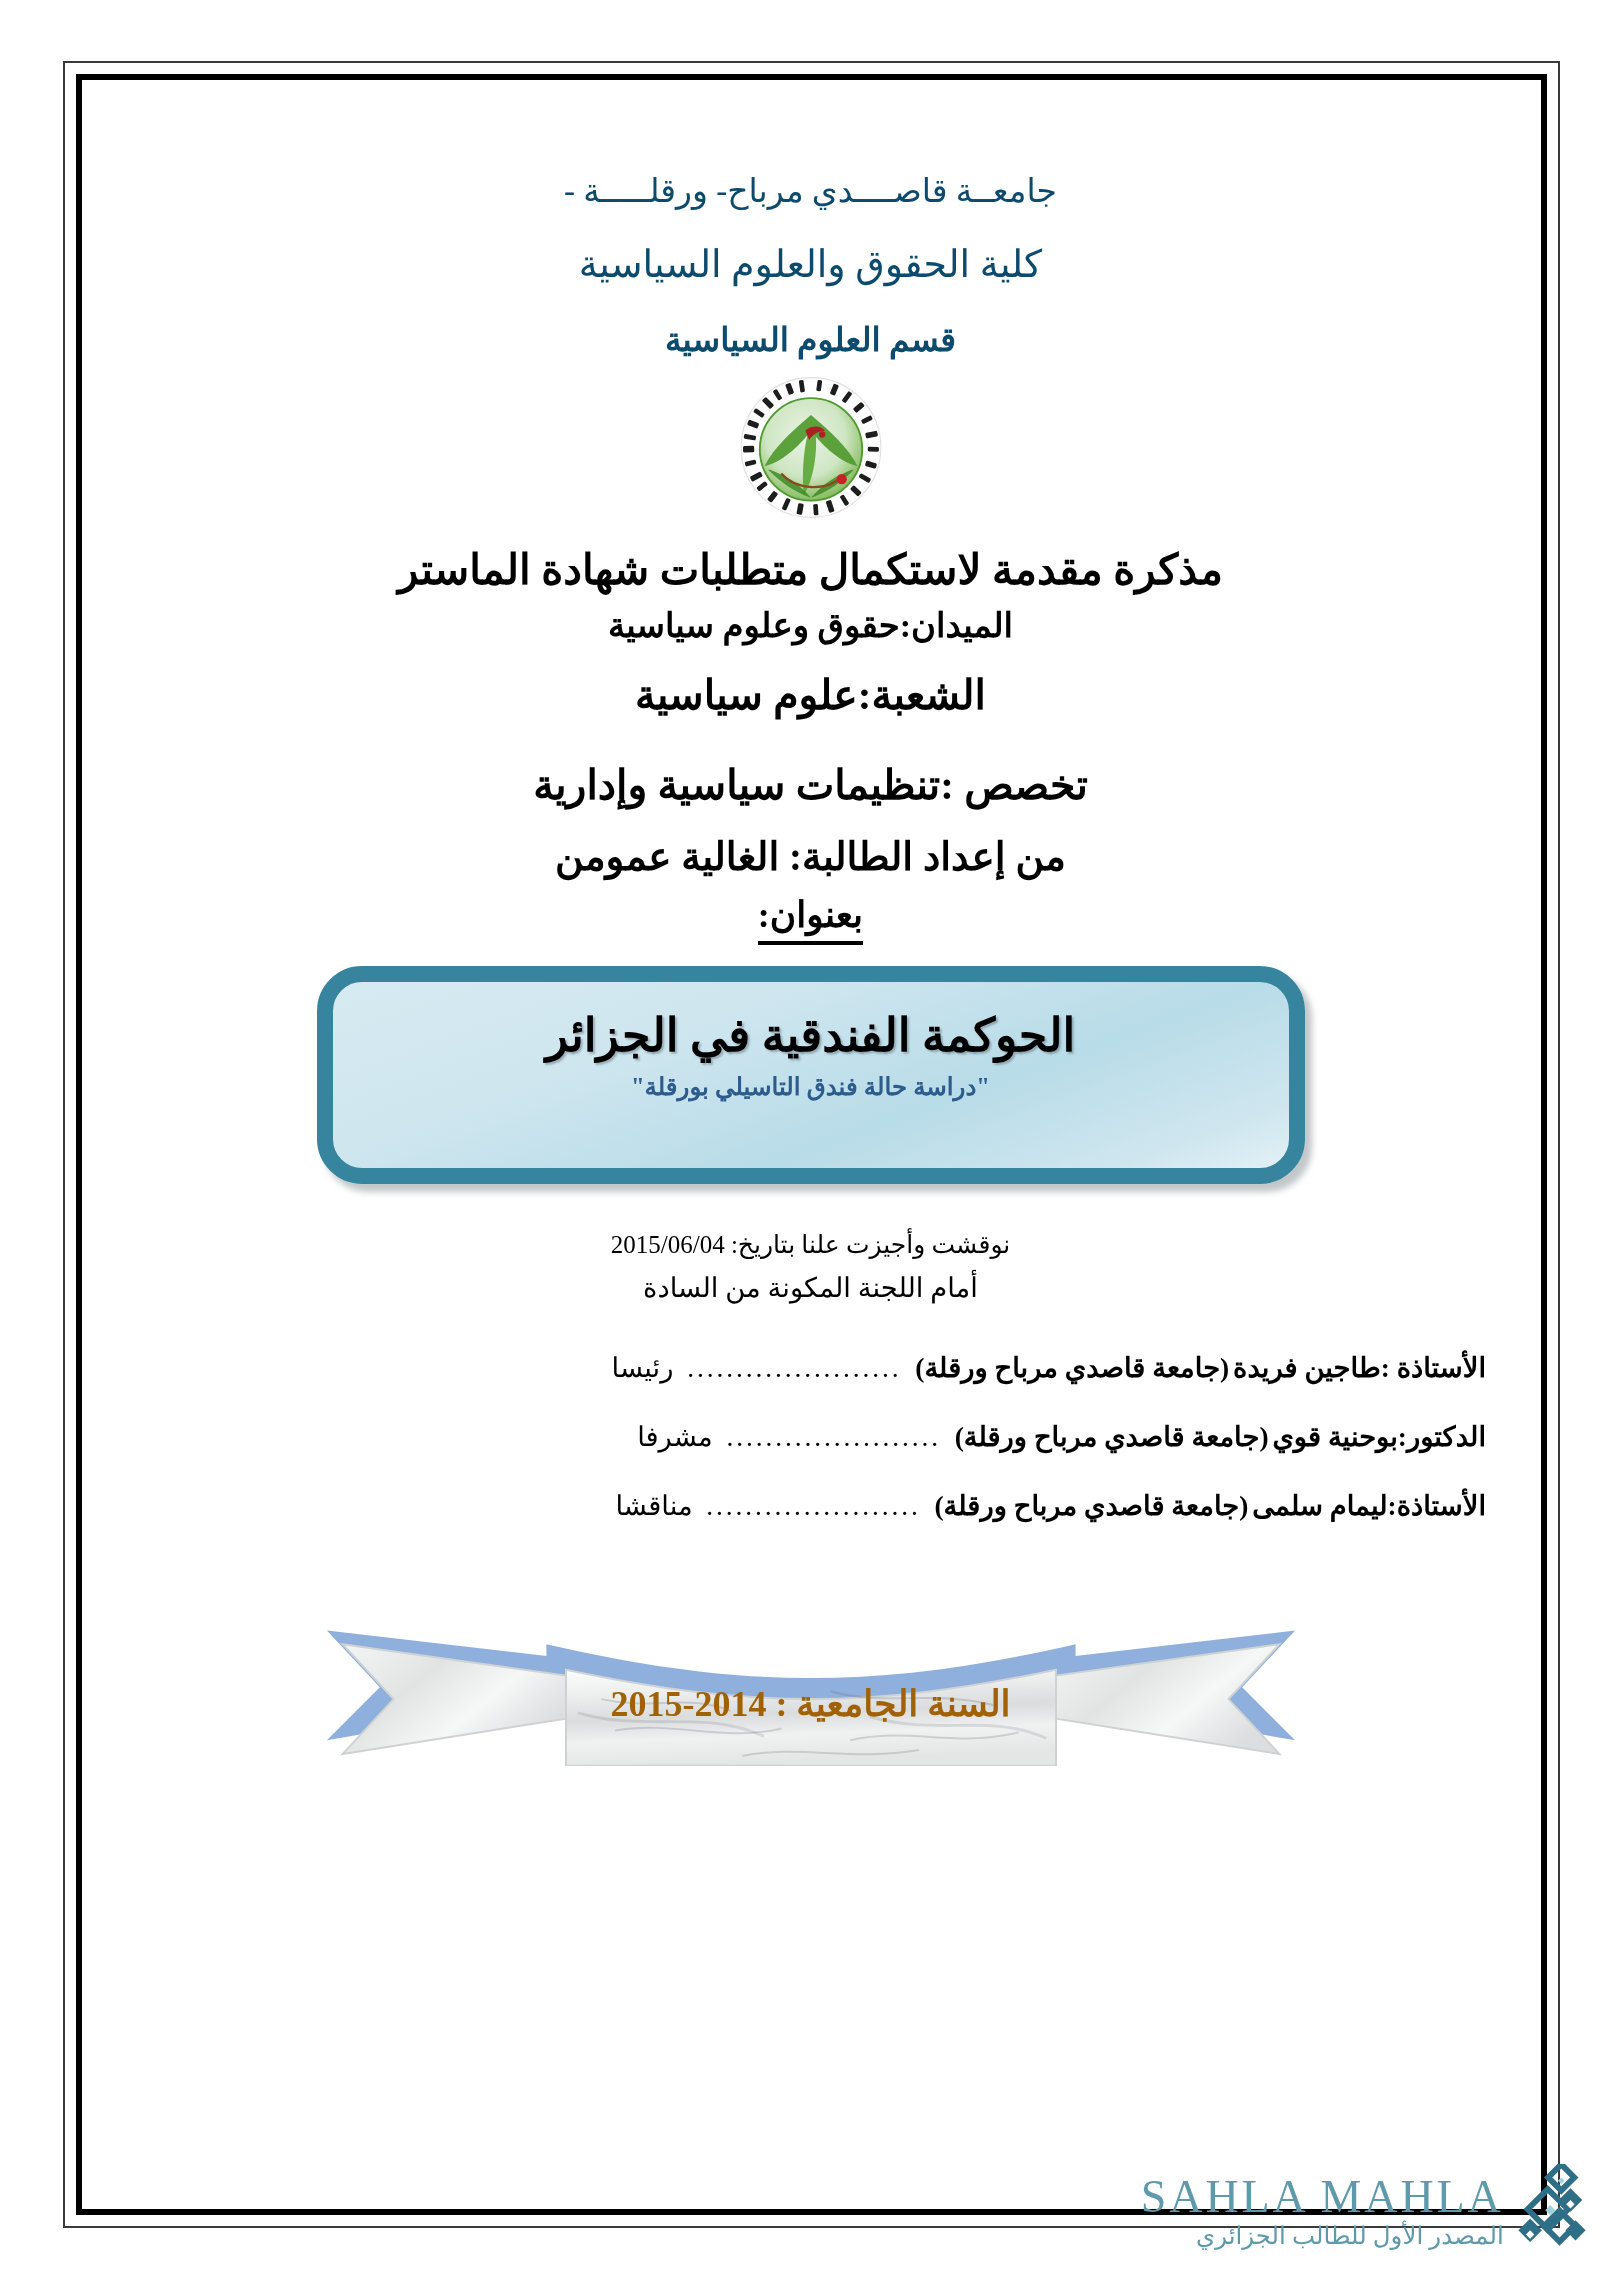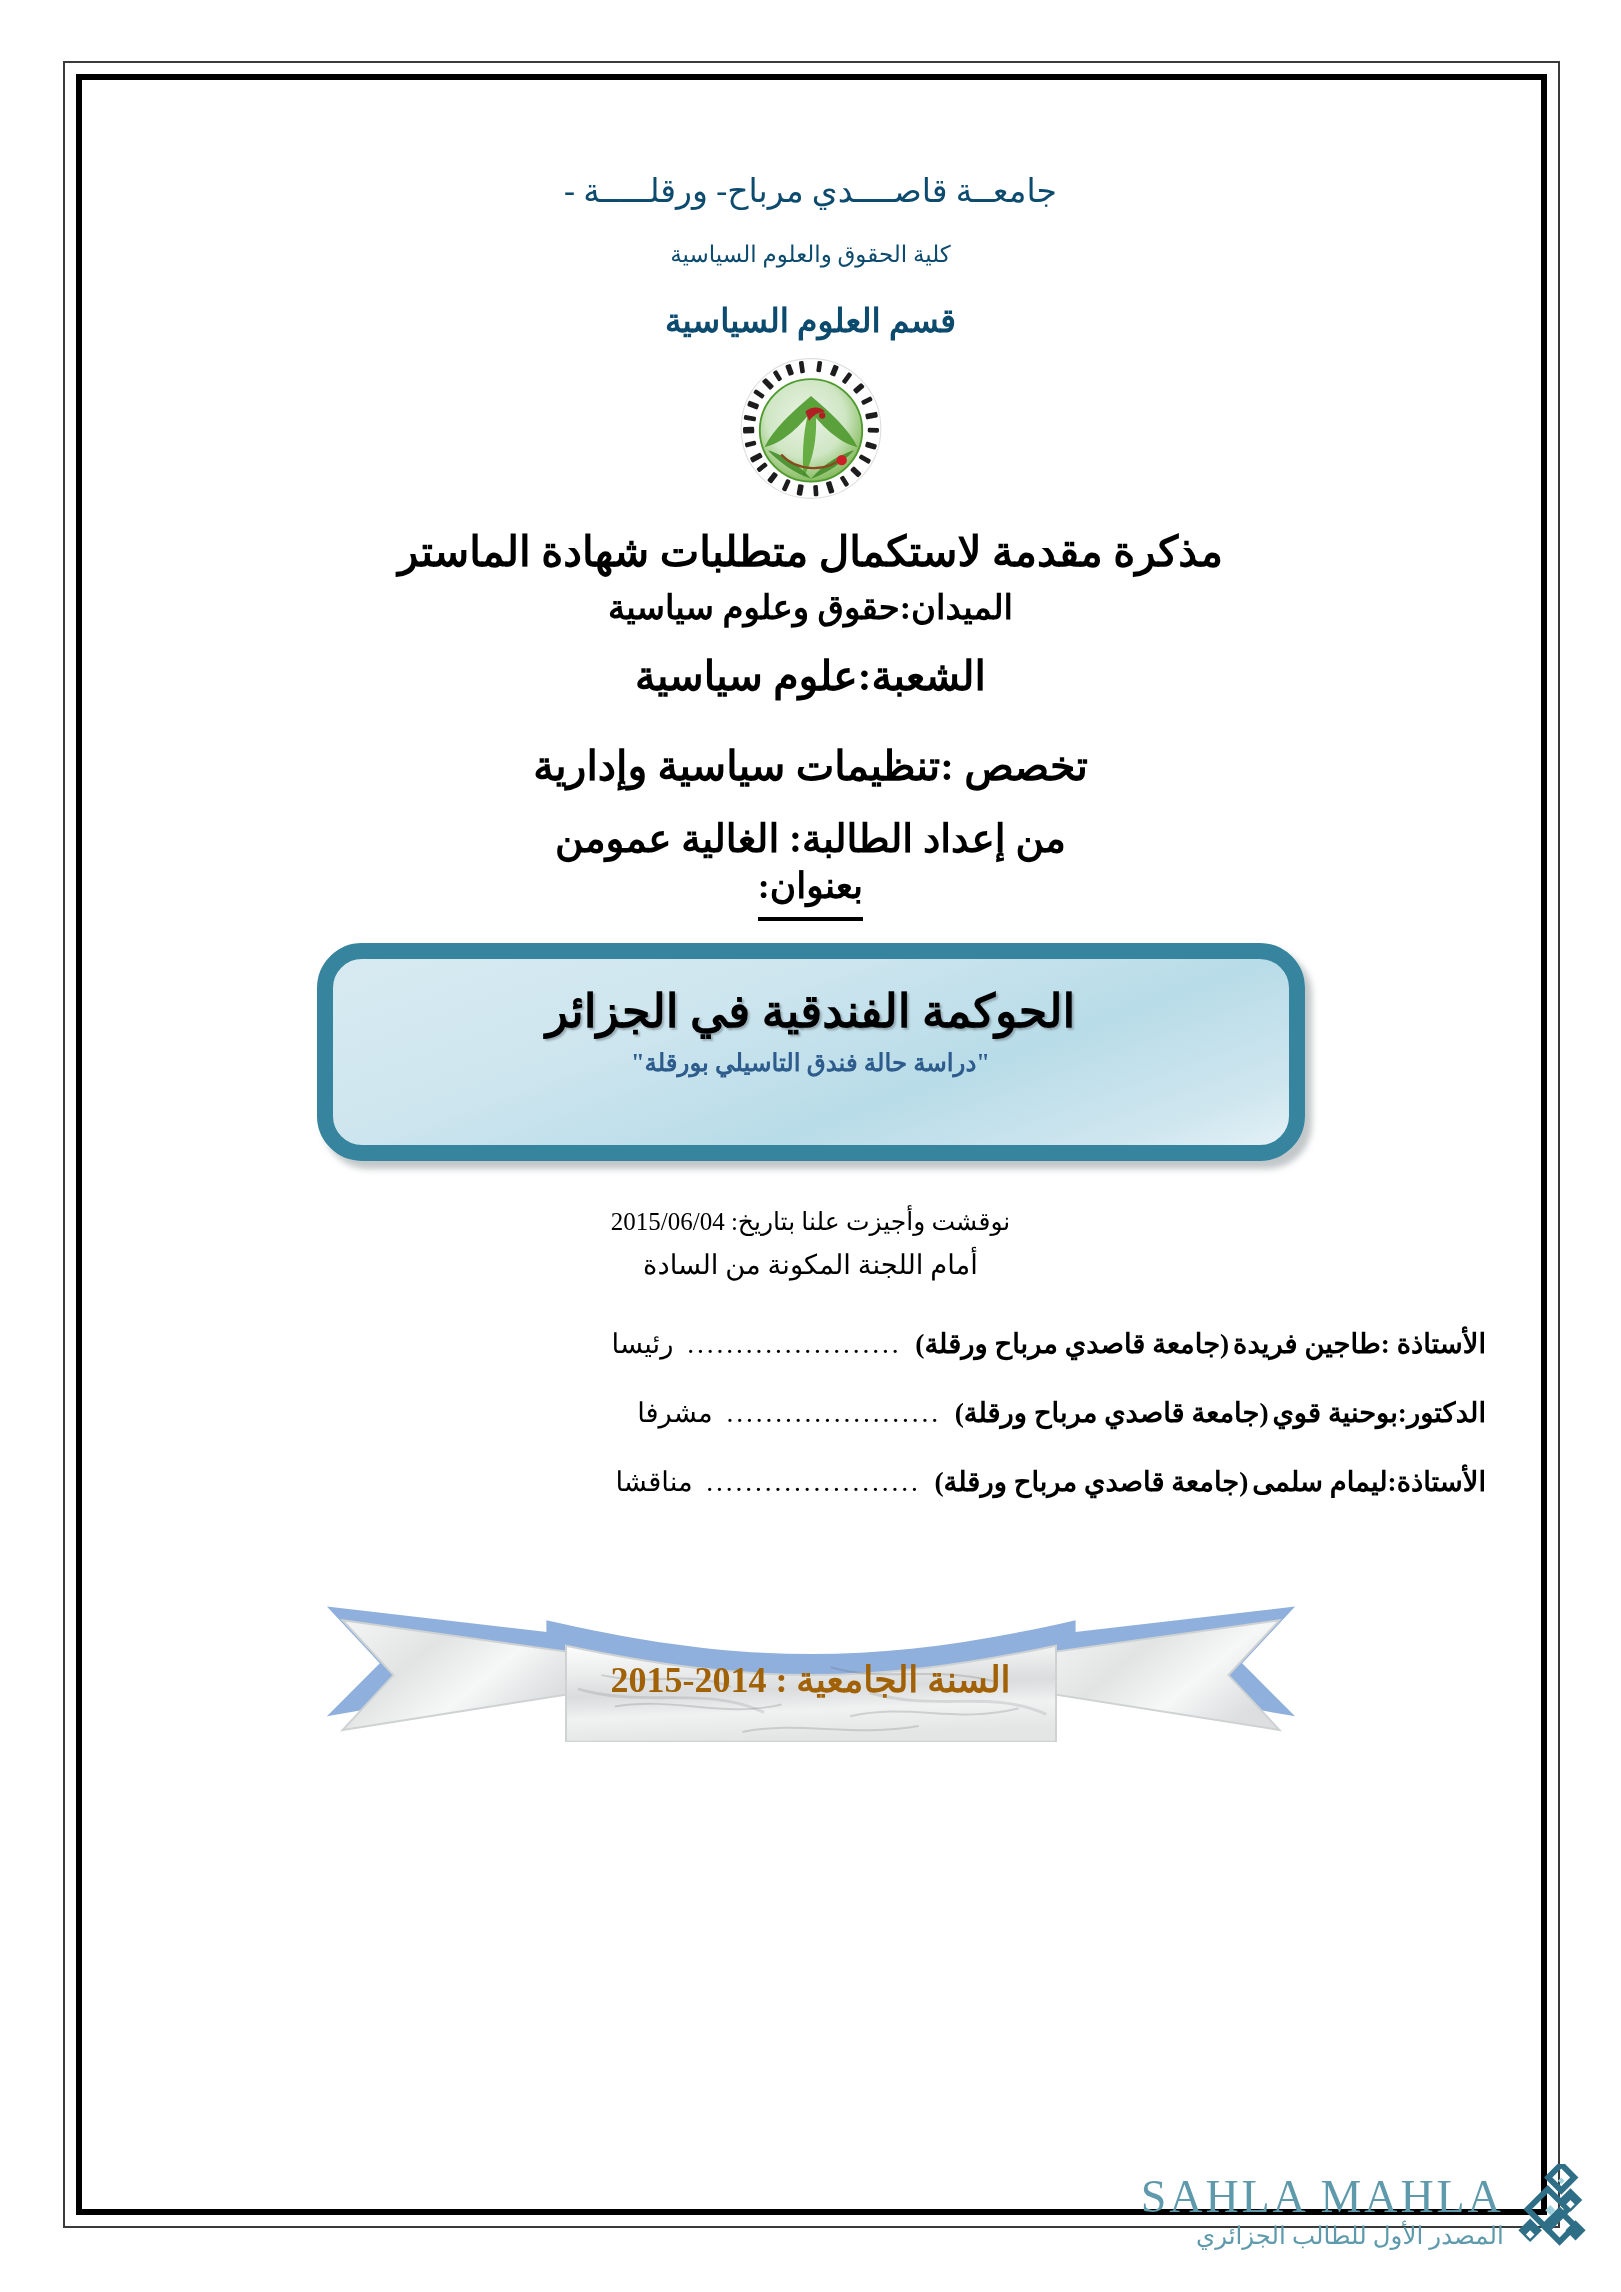--- a/index.html
+++ b/index.html
@@ -56,21 +56,21 @@
     text-align: center;
     line-height: 1.25;
     white-space: nowrap;
   }
   .hdr-university {
     font-size: 33px;
     margin-top: 73px;
     letter-spacing: 0.5px;
   }
   .hdr-faculty {
-    font-size: 23px;
+    font-size: 38px;
     margin-top: 29px;
   }
   .hdr-department {
     font-size: 33px;
     font-weight: bold;
     margin-top: 31px;
   }
 
   
   .logo-wrap {
@@ -94,24 +94,24 @@
   .deg-1 { font-size: 42px; margin-top: 23.5px; }
   .deg-2 { font-size: 34px; margin-top: 11px; font-family: Liberation Serif, serif; }
   .deg-3 { font-size: 41px; margin-top: 25.5px; }
   .deg-4 { font-size: 41px; margin-top: 42px; }
   .deg-5 { font-size: 39px; margin-top: 25.5px; }
 
   .titled-label {
     font-size: 36px;
     font-weight: bold;
     color: #000;
-    margin-top: 5px;
+    margin-top: 16px;
     display: inline-block;
     border-bottom: 4.9px solid #000;
-    padding-bottom: 10px;
+    padding-bottom: 4px;
     line-height: 1.15;
   }
 
   
   .title-box-outer {
     position: relative;
     margin: 21.6px auto 0 auto;
     width: 988px;
     height: 218px;
     border: 16.7px solid #36849d;

